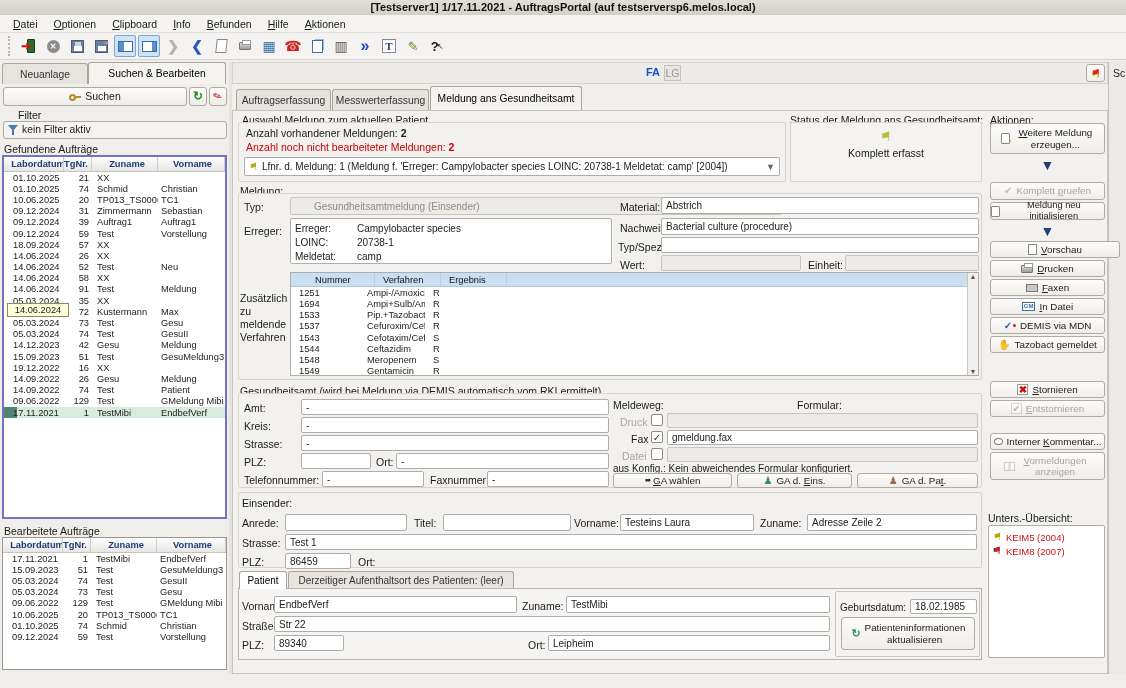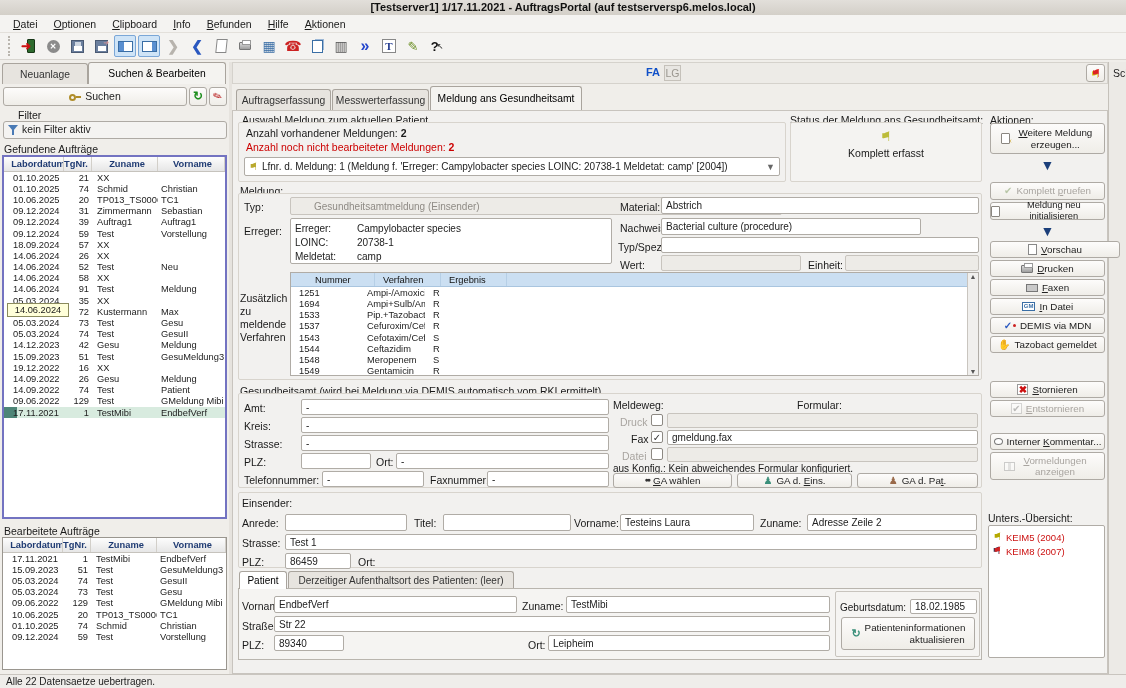--- a/index.html
+++ b/index.html
@@ -497,21 +497,21 @@
         <div class="tcell c0">LOINC:</div>
         <div class="tcell c1">20738-1</div>
       </div>
       <div class="trow">
         <div class="tcell c0">Meldetat:</div>
         <div class="tcell c1">camp</div>
       </div>
     </div>
 
   <div class="abs fl" style="left:620px;top:222px;">Nachweis:</div>
-  <div class="abs fv" style="left:661px;top:218px;width:260px;height:17px;">Bacterial culture (procedure)</div>
+  <div class="abs fv" style="left:661px;top:218px;width:318px;height:17px;">Bacterial culture (procedure)</div>
   <div class="abs fl" style="left:618px;top:241px;">Typ/Spezies:</div>
   <div class="abs fv" style="left:661px;top:237px;width:318px;height:16px;"></div>
   <div class="abs fl" style="left:620px;top:259px;">Wert:</div>
   <div class="abs fv disabled" style="left:661px;top:255px;width:140px;height:16px;"></div>
   <div class="abs fl" style="left:808px;top:259px;">Einheit:</div>
   <div class="abs fv disabled" style="left:845px;top:255px;width:134px;height:16px;"></div>
 
   <div class="abs fl" style="left:240px;top:292px;width:52px;white-space:normal;line-height:1.25;">Zusätzlich zu meldende Verfahren</div>
   <div class="abs gtable abt" style="left:290px;top:272px;width:689px;height:104px;border:1px solid #b0aca6;">
     <div class="thead" style="width:678px;">
@@ -642,20 +642,17 @@
   <div class="abs fv" style="left:274px;top:616px;width:556px;height:16px;">Str 22</div>
   <div class="abs fl" style="left:242px;top:639px;">PLZ:</div>
   <div class="abs fv" style="left:274px;top:635px;width:70px;height:16px;">89340</div>
   <div class="abs fl" style="left:528px;top:639px;">Ort:</div>
   <div class="abs fv" style="left:548px;top:635px;width:282px;height:16px;">Leipheim</div>
   <div class="abs" style="left:835px;top:591px;width:145px;height:66px;border:1px solid #c8c4be;border-radius:2px;"></div>
   <div class="abs fl" style="left:840px;top:602px;font-size:10px;">Geburtsdatum:</div>
   <div class="abs fv" style="left:910px;top:599px;width:67px;height:15px;">18.02.1985</div>
   <div class="abs btn" style="left:841px;top:617px;width:134px;height:33px;">
     <span class="ic" style="color:#3a8f7a;font-weight:bold;font-size:11px;">↻</span>
-    <span style="width:100px;text-align:right;">Patienteninformationen aktualisieren</span>
-  </div>
-
-  <div class="abs statusbar">
-    <span>Alle 22 Datensaetze uebertragen.</span>
-  </div>
+    <span style="width:100px;">Patienteninformationen aktualisieren</span>
+  </div>
+
 
 </div>
 
 </body></html>

